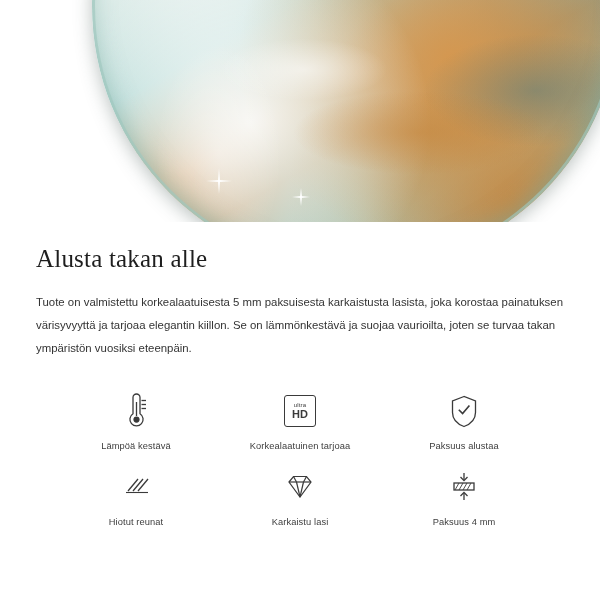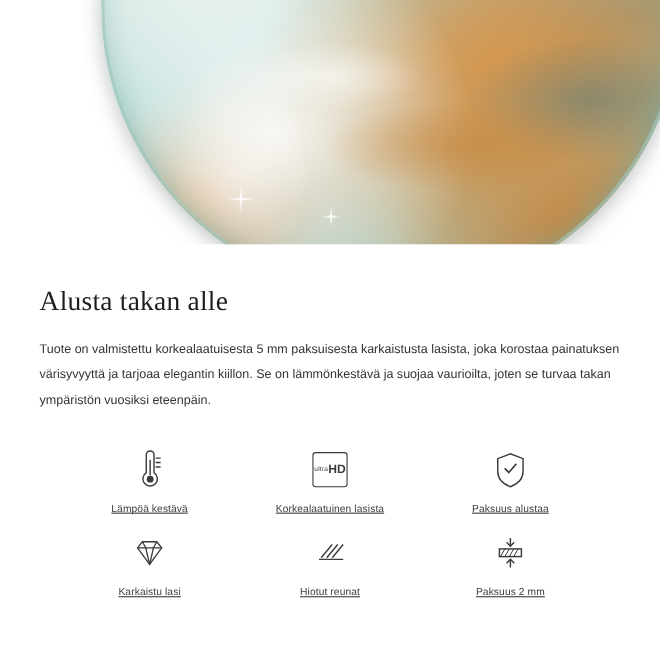--- a/index.html
+++ b/index.html
@@ -97,21 +97,21 @@
   .content {
     padding: 20px 36px 0 36px;
   }
   .headline {
     font-family: "Liberation Serif", serif;
     font-size: 25px;
     line-height: 1.32;
     font-weight: 400;
     color: #1e1e1e;
     letter-spacing: 0.2px;
-    margin: 16px 0 16px 0;
+    margin: 0 0 16px 0;
   }
   .headline .line2 { display: block; }
 
   .body-copy {
     font-size: 11.4px;
     line-height: 2.0;
     color: #333333;
     max-width: 540px;
     margin: 0;
   }
@@ -136,29 +136,28 @@
     align-items: center;
     justify-content: center;
     color: #3a3a3a;
   }
   .feature-label {
     margin-top: 8px;
     font-size: 9.3px;
     color: #3d3d3d;
     text-align: right;
     letter-spacing: 0.1px;
-    text-decoration: underline;
   }
   .ultrahd-badge {
     width: 30px;
     height: 30px;
     border: 1.4px solid #3a3a3a;
     border-radius: 3px;
     display: flex;
-    flex-direction: row;
+    flex-direction: column;
     align-items: center;
     justify-content: center;
     line-height: 1;
   }
   .ultrahd-badge .u-top {
     font-size: 6px;
     letter-spacing: 0.2px;
     color: #3a3a3a;
   }
   .ultrahd-badge .u-bot {
@@ -205,71 +204,71 @@
         <div class="feature-label">Lämpöä kestävä</div>
       </div>
 
       <div class="feature">
         <div class="feature-icon">
           <div class="ultrahd-badge">
             <span class="u-top">ultra</span>
             <span class="u-bot">HD</span>
           </div>
         </div>
-        <div class="feature-label">Korkealaatuinen lasista</div>
+        <div class="feature-label">Korkealaatuinen tarjoaa</div>
       </div>
 
       <div class="feature">
         <div class="feature-icon">
           <svg width="34" height="38" viewBox="0 0 34 38" fill="none" stroke="#3a3a3a" stroke-width="1.3">
             <path d="M17 4.5 5.5 9v11.5c0 7 5 11.6 11.5 14 6.5-2.4 11.5-7 11.5-14V9z"></path>
             <polyline points="11.8,17.8 15.6,21.6 22.4,13.6" stroke-width="1.6"></polyline>
           </svg>
         </div>
         <div class="feature-label">Paksuus alustaa</div>
+      </div>
+
+      <div class="feature">
+        <div class="feature-icon">
+          <svg width="34" height="32" viewBox="0 0 34 32" fill="none" stroke="#3a3a3a" stroke-width="1.3">
+            <line x1="9" y1="20" x2="19" y2="8"></line>
+            <line x1="14" y1="20" x2="24" y2="8"></line>
+            <line x1="19" y1="20" x2="29" y2="8"></line>
+            <line x1="7" y1="21.5" x2="29" y2="21.5" stroke-width="1.1"></line>
+          </svg>
+        </div>
+        <div class="feature-label">Hiotut reunat</div>
       </div>
 
       <div class="feature">
         <div class="feature-icon">
           <svg width="36" height="32" viewBox="0 0 36 32" fill="none" stroke="#3a3a3a" stroke-width="1.2">
             <path d="M7 11 11.5 5.5h13L29 11 18 26z"></path>
             <line x1="7" y1="11" x2="29" y2="11"></line>
             <line x1="11.5" y1="5.5" x2="14.5" y2="11"></line>
             <line x1="24.5" y1="5.5" x2="21.5" y2="11"></line>
             <line x1="14.5" y1="11" x2="18" y2="26"></line>
             <line x1="21.5" y1="11" x2="18" y2="26"></line>
           </svg>
         </div>
         <div class="feature-label">Karkaistu lasi</div>
-      </div>
-
-      <div class="feature">
-        <div class="feature-icon">
-          <svg width="34" height="32" viewBox="0 0 34 32" fill="none" stroke="#3a3a3a" stroke-width="1.3">
-            <line x1="9" y1="20" x2="19" y2="8"></line>
-            <line x1="14" y1="20" x2="24" y2="8"></line>
-            <line x1="19" y1="20" x2="29" y2="8"></line>
-            <line x1="7" y1="21.5" x2="29" y2="21.5" stroke-width="1.1"></line>
-          </svg>
-        </div>
-        <div class="feature-label">Hiotut reunat</div>
       </div>
 
       <div class="feature">
         <div class="feature-icon">
           <svg width="34" height="36" viewBox="0 0 34 36" fill="none" stroke="#3a3a3a" stroke-width="1.3">
             <line x1="17" y1="4" x2="17" y2="11"></line>
             <polyline points="13.5,8 17,11.6 20.5,8"></polyline>
             <rect x="7" y="14" width="20" height="7" fill="none"></rect>
             <line x1="8" y1="21" x2="12" y2="14" stroke-width="0.9"></line>
             <line x1="12" y1="21" x2="16" y2="14" stroke-width="0.9"></line>
             <line x1="16" y1="21" x2="20" y2="14" stroke-width="0.9"></line>
             <line x1="20" y1="21" x2="24" y2="14" stroke-width="0.9"></line>
             <line x1="17" y1="31" x2="17" y2="24"></line>
             <polyline points="13.5,27 17,23.4 20.5,27"></polyline>
           </svg>
         </div>
-        <div class="feature-label">Paksuus 2 mm</div>
+        <div class="feature-label">Paksuus 4 mm</div>
       </div>
 
     </div>
   </div>
 </div>
 
 </body></html>

